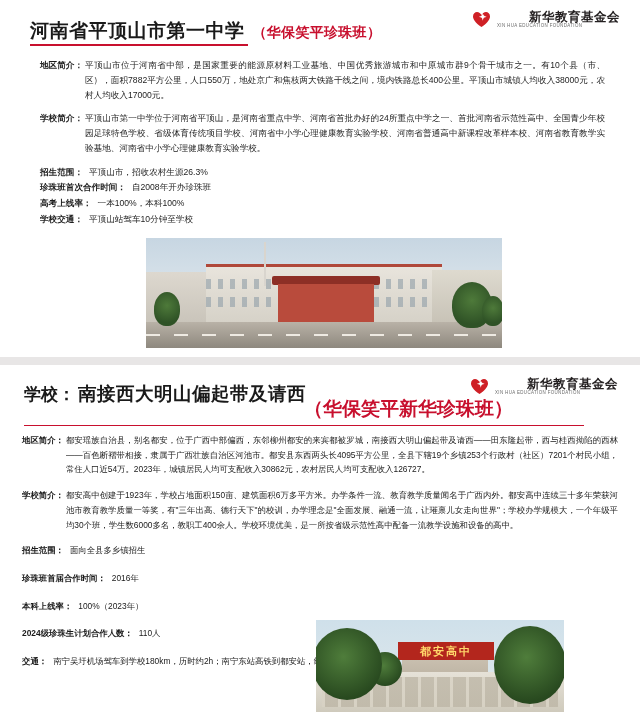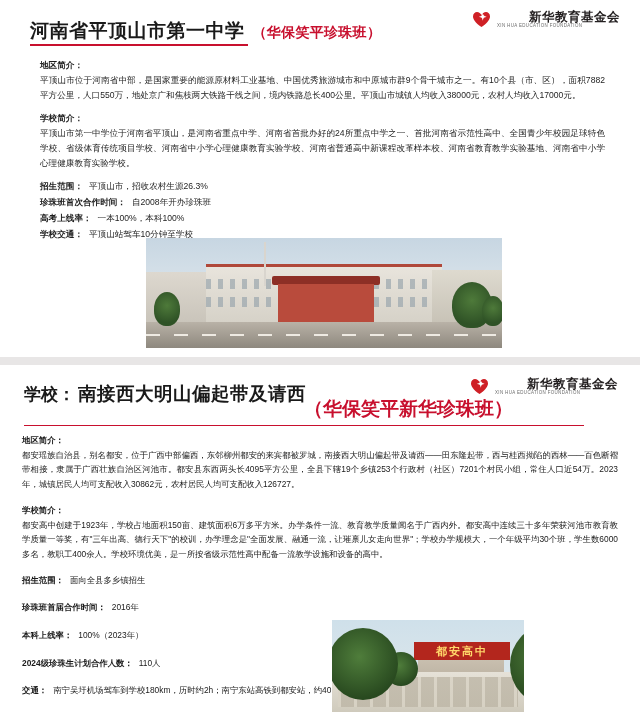--- a/index.html
+++ b/index.html
@@ -97,21 +97,21 @@
   
   .c1-body {
     position: absolute;
     left: 40px; top: 58px;
     width: 565px;
     font-size: 8.6px;
     color: #1e1e1e;
     line-height: 1.72;
     text-align: justify;
   }
-  .para { margin-bottom: 9px; display: flex; flex-direction: column; }
+  .para { margin-bottom: 9px; display: flex; }
   .para .lbl {
     font-weight: bold;
     white-space: nowrap;
     padding-right: 2px;
   }
   .para .txt { flex: 1; }
   .row {
     display: flex;
     margin-bottom: 1px;
   }
@@ -246,24 +246,23 @@
     color: #1a1a1a;
     line-height: 1.75;
     text-align: justify;
   }
   .c2-body .para { margin-bottom: 11px; }
   .c2-body .row { margin-bottom: 13px; }
   .c2-left { width: 292px; }
   .c2-photo {
     position: absolute;
     left: 316px; top: 255px;
-    width: 192px; height: 92px;
+    width: 248px; height: 92px;
     overflow: hidden;
     background: #7e9a6a;
-    margin-left: 16px;
   }
   .p2-sky { position: absolute; inset: 0; background: linear-gradient(#cfe0ea, #e3eaec); }
   .p2-b {
     position: absolute;
     left: 86px; top: 28px;
     width: 86px; height: 42px;
     background: linear-gradient(#cfc6b6,#b6ac9c);
   }
   .p2-sign {
     position: absolute;

